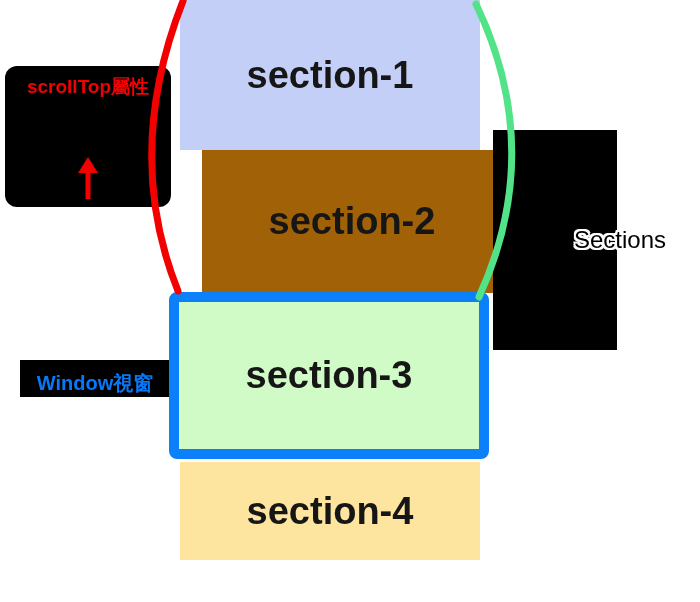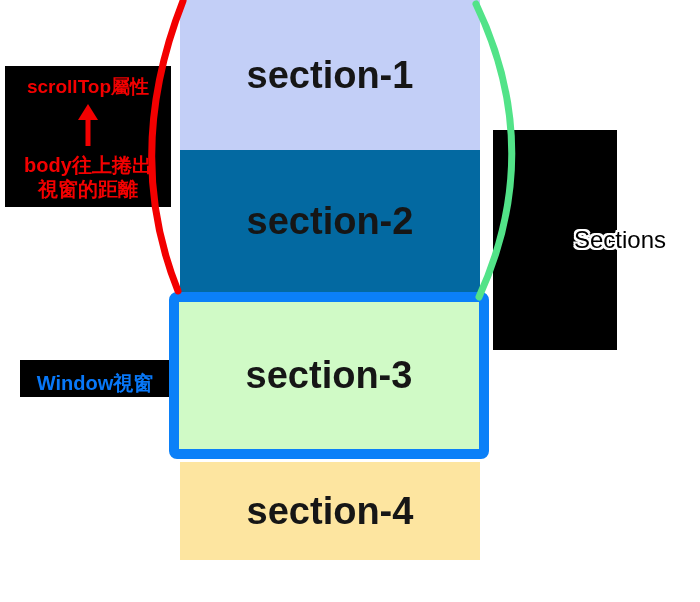--- a/index.html
+++ b/index.html
@@ -25,21 +25,21 @@
     justify-content: center;
     z-index: 1;
   }
   .section-label {
     font-size: 38px;
     font-weight: bold;
     color: #161616;
     letter-spacing: 0px;
   }
   #sec1 { top: 0;     height: 150px; background: #c3cff7; }
-  #sec2 { top: 150px; height: 143px; background: #0369a1; }
+  #sec2 { top: 150px; height: 143px; background: #a16207; margin-left: 22px; }
   #sec4 { top: 462px; height: 98px; background: #fde5a0; }
 
   
   #window-box {
     position: absolute;
     left: 169px;
     top: 292px;
     width: 320px;
     height: 167px;
     box-sizing: border-box;
@@ -60,20 +60,21 @@
     width: 166px;
     height: 141px;
     background: #000000;
     display: flex;
     flex-direction: column;
     align-items: center;
     justify-content: space-between;
     padding: 10px 0 6px 0;
     box-sizing: border-box;
     z-index: 2;
+    border-radius: 12px;
   }
   .red-text {
     color: #f30000;
     font-weight: bold;
     text-align: center;
     line-height: 1.2;
     white-space: nowrap;
   }
   #scrolltop-title { font-size: 19px; }
   #scrolltop-desc  { font-size: 20px; }
@@ -150,24 +151,20 @@
   <div class="section" id="sec4">
     <span class="section-label">section-4</span>
   </div>
 
   <div id="scrolltop-callout">
     <div class="red-text" id="scrolltop-title">scrollTop屬性</div>
     <svg width="26" height="44" viewBox="0 0 26 44">
       <line x1="13" y1="42" x2="13" y2="12" stroke="#f30000" stroke-width="5"></line>
       <polygon points="13,0 3,16 23,16" fill="#f30000"></polygon>
     </svg>
-    <div class="red-text" id="scrolltop-desc">
-      <div>body往上捲出</div>
-      <div>視窗的距離</div>
-    </div>
   </div>
 
   <div id="window-callout">
     <span id="window-callout-label">Window視窗</span>
   </div>
 
   <div id="sections-callout-box"></div>
   <span id="sections-callout-label">Sections</span>
 
   <svg id="stroke-overlay" width="700" height="602" viewBox="0 0 700 602">

